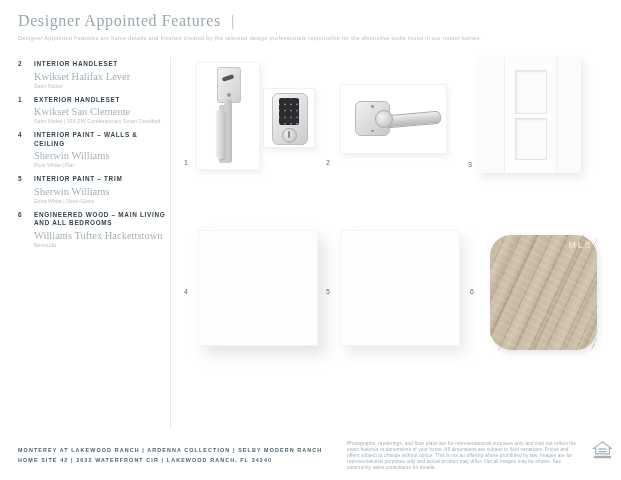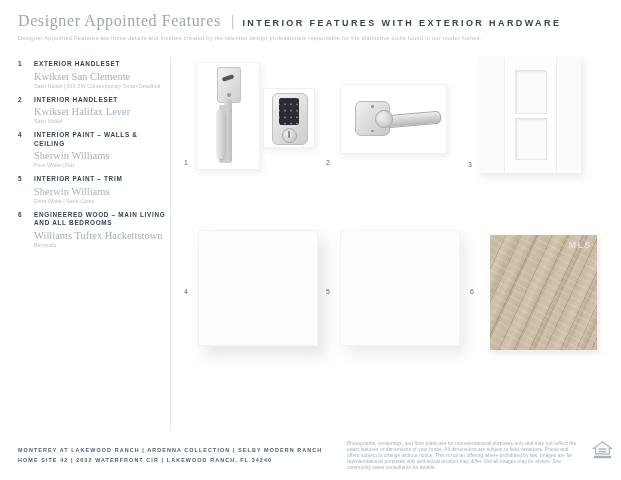--- a/index.html
+++ b/index.html
@@ -87,21 +87,21 @@
   .swatch4{left:198px;top:230px;}
   .swatch5{left:340px;top:230px;box-shadow:6px 8px 12px rgba(160,160,160,.2);}
 
   
   .wood{left:490px;top:235px;width:107px;height:115px;
         background:
           repeating-linear-gradient(115deg,
             #cdbfa9 0px,#c6b7a0 10px,#d3c6b1 18px,#bdae95 27px,#c9bba5 28px,
             #d0c3ae 36px,#b8a88e 44px,#cfc1ab 45px),
           #c8bba6;
-        box-shadow:2px 3px 6px rgba(160,160,160,.25);}
+        box-shadow:2px 3px 6px rgba(160,160,160,.25);border-radius:21px;}
   .wood-grain{position:absolute;inset:0;
         background:repeating-linear-gradient(115deg,rgba(120,104,82,.25) 0 1px,transparent 1px 14px),
                    repeating-linear-gradient(28deg,rgba(255,255,255,.10) 0 2px,transparent 2px 7px);}
   .wood-mark{position:absolute;top:5px;right:5px;font-size:9px;font-weight:700;letter-spacing:1.5px;
              color:rgba(255,255,255,.55);}
 
   
   .footer-left{position:absolute;left:18px;top:446px;font-size:5.4px;font-weight:700;
                letter-spacing:1.1px;color:#4a5f6c;line-height:9.5px;width:320px;}
   .footer-disclaimer{position:absolute;left:347px;top:441px;width:233px;font-size:4.8px;
@@ -110,45 +110,44 @@
 </style>
 </head>
 <body>
 
 <div class="page">
 
   <div class="header">
     <div class="header-row">
       <span class="title">Designer Appointed Features</span>
       <span class="title-sep">|</span>
-      <span class="title-caps">INTERIOR FEATURES WITH EXTERIOR HARDWARE</span>
     </div>
     <div class="header-desc">Designer Appointed Features are home details and finishes created by the talented design professionals responsible for the distinctive looks found in our model homes.</div>
   </div>
 
   <div class="vdivider"></div>
 
   <div class="features">
+
+    <div class="feature">
+      <div class="feature-head">
+        <span class="feature-num">2</span>
+        <span class="feature-cat">INTERIOR HANDLESET</span>
+      </div>
+      <div class="feature-product">Kwikset Halifax Lever</div>
+      <div class="feature-detail">Satin Nickel</div>
+    </div>
 
     <div class="feature">
       <div class="feature-head">
         <span class="feature-num">1</span>
         <span class="feature-cat">EXTERIOR HANDLESET</span>
       </div>
       <div class="feature-product">Kwikset San Clemente</div>
       <div class="feature-detail">Satin Nickel | 916 ZW Contemporary Smart Deadbolt</div>
-    </div>
-
-    <div class="feature">
-      <div class="feature-head">
-        <span class="feature-num">2</span>
-        <span class="feature-cat">INTERIOR HANDLESET</span>
-      </div>
-      <div class="feature-product">Kwikset Halifax Lever</div>
-      <div class="feature-detail">Satin Nickel</div>
     </div>
 
 
     <div class="feature">
       <div class="feature-head">
         <span class="feature-num">4</span>
         <span class="feature-cat">INTERIOR PAINT – WALLS &amp; CEILING</span>
       </div>
       <div class="feature-product">Sherwin Williams</div>
       <div class="feature-detail">Pure White | Flat</div>

